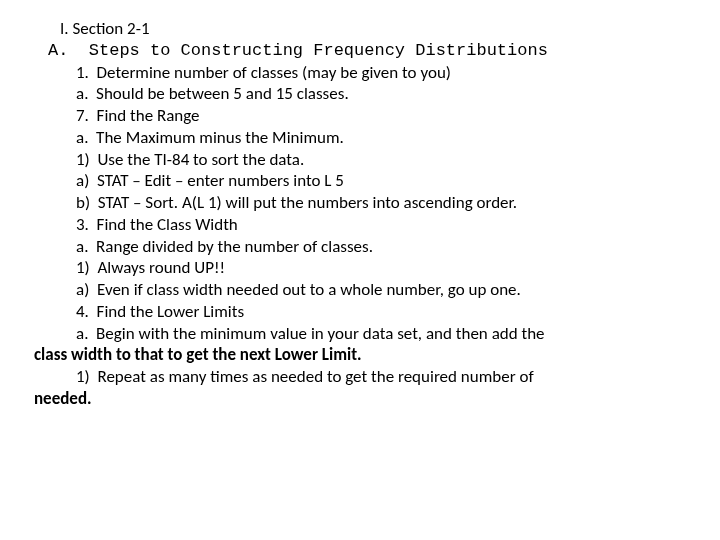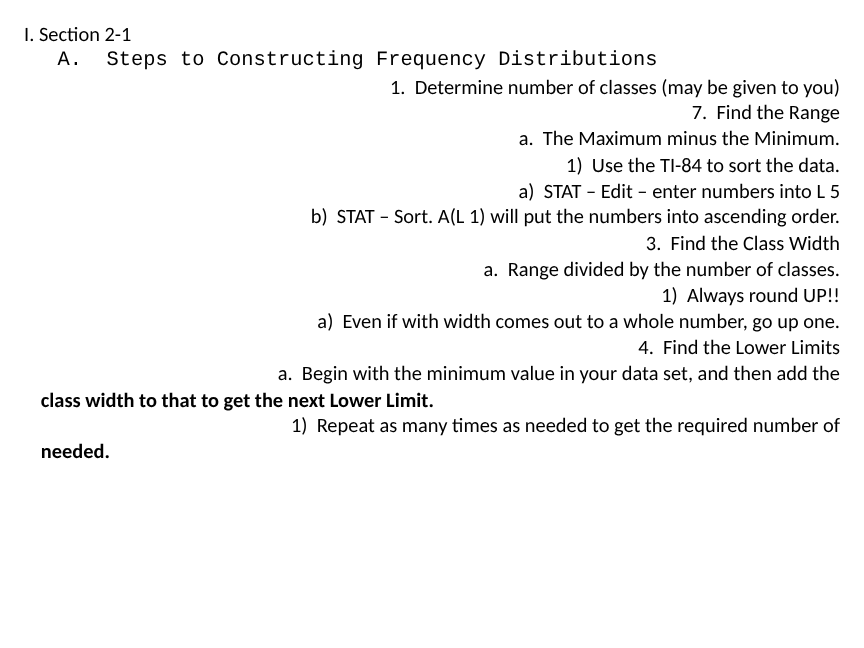--- a/index.html
+++ b/index.html
@@ -13,39 +13,40 @@
     color: #000;
     line-height: 1.28;
     overflow: hidden;
   }
   .page {
     padding: 18px 20px 20px 20px;
   }
   .line {
     white-space: pre-wrap;
   }
-  .i0 { padding-left: 0px; }
+  .i0 { padding-left: 0px; margin-left: 40px; }
   .i1 { padding-left: 28px; font-family: Liberation Mono, monospace; }
-  .i2 { padding-left: 56px; text-align: right; } 
+  .i2 { padding-left: 56px; } 
   .wrap { padding-left: 14px; font-weight: bold; } 
 </style>
 </head>
 <body>
 
 <div class="page">
   <div class="line i0">I. Section 2-1</div>
   <div class="line i1">A.  Steps to Constructing Frequency Distributions</div>
   <div class="line i2">1.  Determine number of classes (may be given to you)</div>
+  <div class="line i2">a.  Should be between 5 and 15 classes.</div>
   <div class="line i2">7.  Find the Range</div>
   <div class="line i2">a.  The Maximum minus the Minimum.</div>
   <div class="line i2">1)  Use the TI-84 to sort the data.</div>
   <div class="line i2">a)  STAT – Edit – enter numbers into L 5</div>
   <div class="line i2">b)  STAT – Sort. A(L 1) will put the numbers into ascending order.</div>
   <div class="line i2">3.  Find the Class Width</div>
   <div class="line i2">a.  Range divided by the number of classes.</div>
   <div class="line i2">1)  Always round UP!!</div>
-  <div class="line i2">a)  Even if with width comes out to a whole number, go up one.</div>
+  <div class="line i2">a)  Even if class width needed out to a whole number, go up one.</div>
   <div class="line i2">4.  Find the Lower Limits</div>
   <div class="line i2">a.  Begin with the minimum value in your data set, and then add the</div>
   <div class="line wrap">class width to that to get the next Lower Limit.</div>
   <div class="line i2">1)  Repeat as many times as needed to get the required number of</div>
   <div class="line wrap">needed.</div>
 </div>
 
 </body></html>

